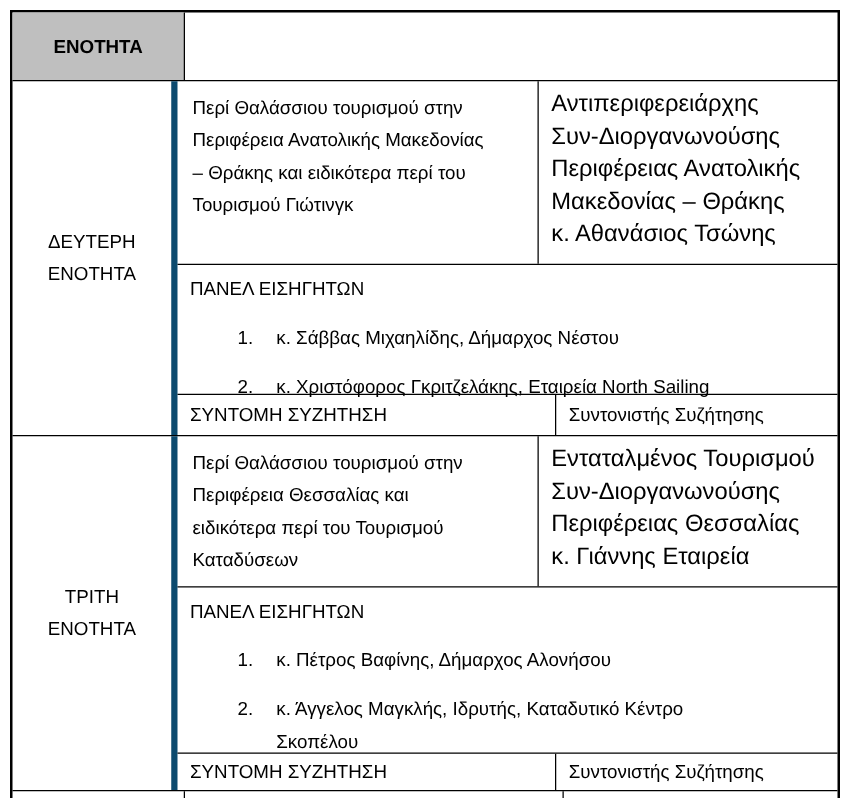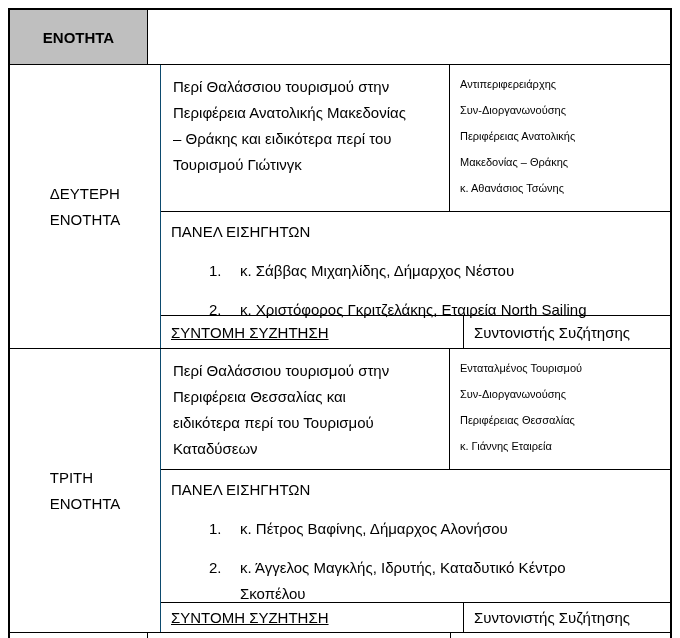--- a/index.html
+++ b/index.html
@@ -27,52 +27,52 @@
     text-align: center;
     font-weight: bold; font-size: 15px; line-height: 23px;
   }
   .col1 { width: 138px; border-right: 1px solid #000; }
   .col2 { width: 289px; border-right: 1px solid #000; }
   .col3 { flex: 1; }
 
   
   .section { display: flex; border-top: 1px solid #000; }
   .section-label {
-    width: 151px; border-right: 1px solid #0c4a6e;
+    width: 132px; border-right: 5px solid #0c4a6e;
     display: flex; flex-direction: column;
     align-items: center; justify-content: center;
-    text-align: left;
+    text-align: center;
     font-size: 15px; line-height: 26px;
   }
   .section-title { font-weight: bold; margin-top: 26px; }
   .section-right { flex: 1; display: flex; flex-direction: column; }
 
   .topic-row { display: flex; }
   .topic-cell {
     width: 289px; border-right: 1px solid #000;
     padding: 9px 8px 8px 12px;
     font-size: 15px; line-height: 26px;
   }
   .speakers-cell {
     flex: 1;
     padding: 6px 6px 6px 10px;
-    font-size: 11px; line-height: 26px;
+    font-size: 19px; line-height: 26px;
   }
 
   .panel-row { border-top: 1px solid #000; padding: 7px 10px 10px 10px; }
   .panel-title { font-size: 15px; line-height: 26px; }
   .panel-item { display: flex; margin: 13px 0 0 38px; font-size: 15px; line-height: 26px; }
   .panel-item .num { width: 31px; flex: none; }
   .panel-item .txt { flex: 1; }
 
   .disc-row { border-top: 1px solid #000; display: flex; }
   .disc-cell {
     width: 303px; border-right: 1px solid #000;
     display: flex; align-items: center;
-    padding-left: 10px; font-size: 15px; text-decoration: underline;
+    padding-left: 10px; font-size: 15px;
   }
   .mod-cell {
     flex: 1; display: flex; align-items: center;
     padding-left: 10px; font-size: 15px;
   }
   .s1 .topic-row { height: 146px; }
   .s1 .panel-row { height: 104px; }
   .s1 .disc-row  { height: 33px; }
   .s2 .topic-row { height: 120px; }
   .s2 .panel-row { height: 133px; }

